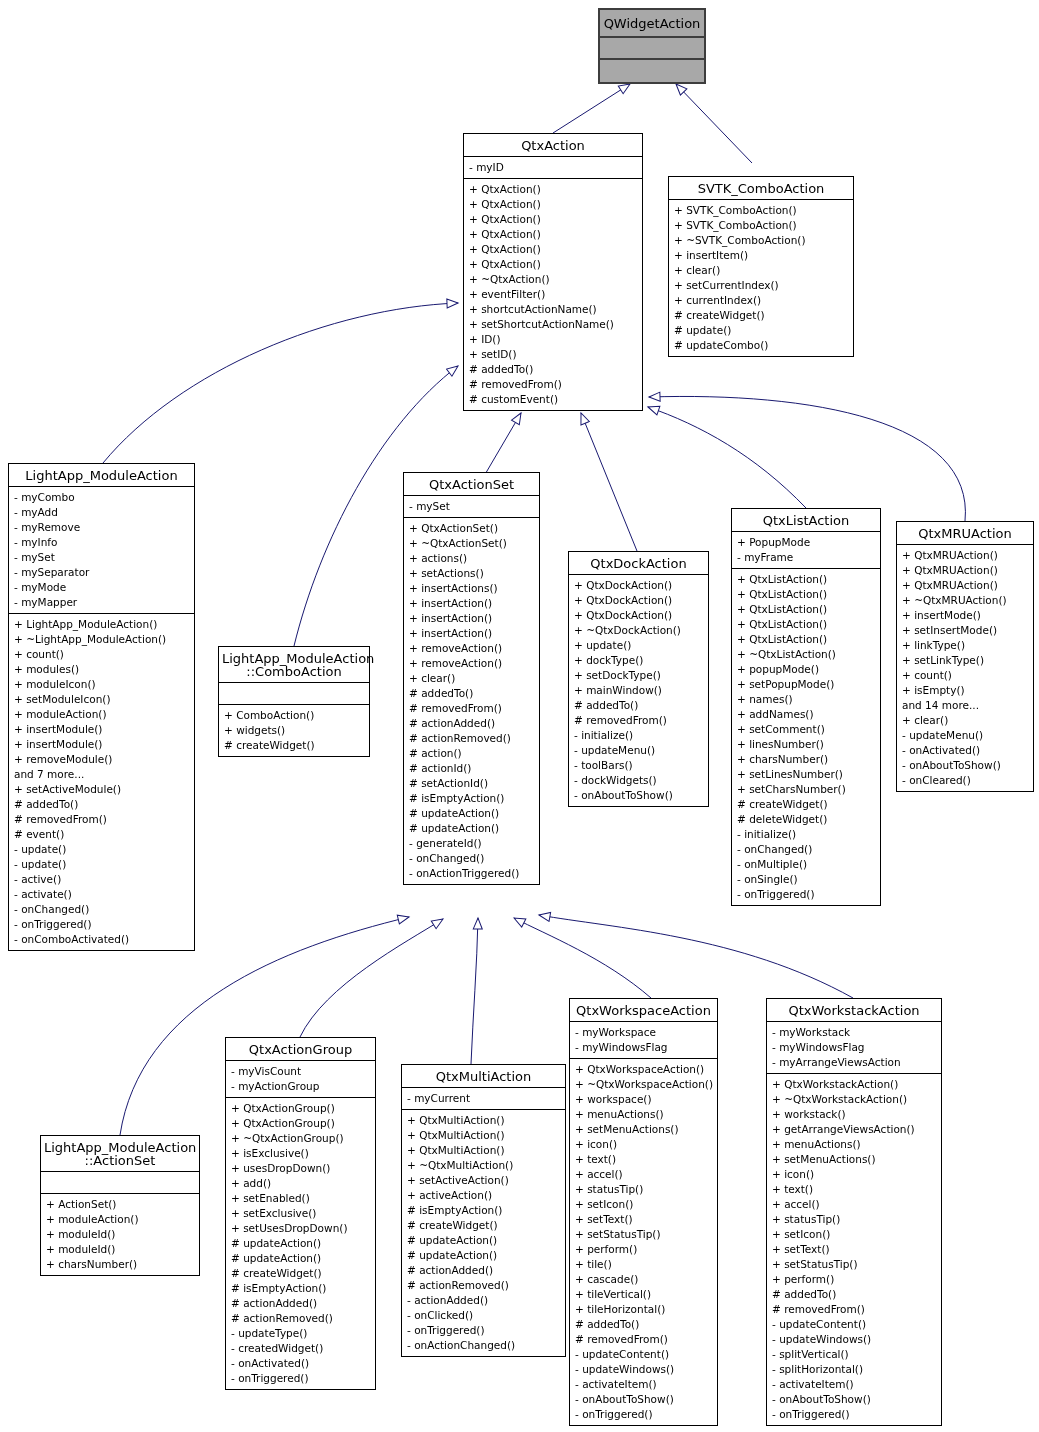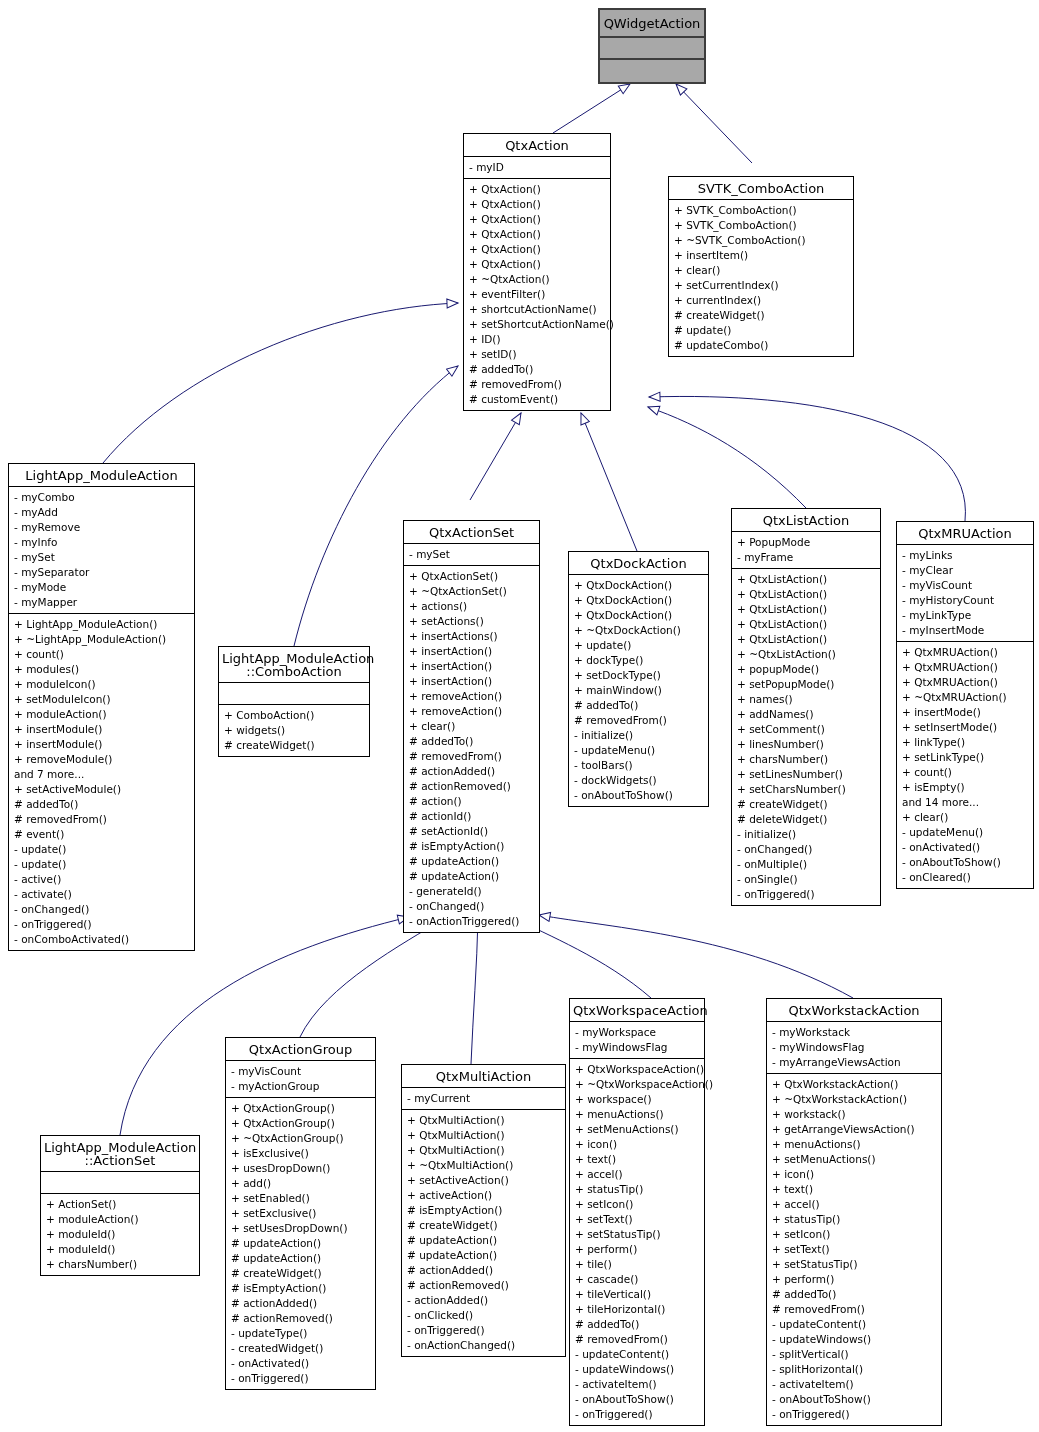--- a/index.html
+++ b/index.html
@@ -46,21 +46,21 @@
   </svg>
 
   <div class="class-box gray" style="left:598px;top:8px;width:108px">
     <div class="c-title">
         <div>QWidgetAction</div>
       </div>
     <div class="c-attrs"></div>
     <div class="c-methods"></div>
   </div>
 
-  <div class="class-box" style="left:463px;top:133px;width:148px">
+  <div class="class-box" style="left:463px;top:133px;width:180px">
     <div class="c-title">
         <div>QtxAction</div>
       </div>
     <div class="c-attrs">
         <div>- myID</div>
       </div>
     <div class="c-methods">
         <div>+ QtxAction()</div>
         <div>+ QtxAction()</div>
         <div>+ QtxAction()</div>
@@ -143,21 +143,21 @@
         <div>::ComboAction</div>
       </div>
     <div class="c-attrs"></div>
     <div class="c-methods">
         <div>+ ComboAction()</div>
         <div>+ widgets()</div>
         <div># createWidget()</div>
       </div>
   </div>
 
-  <div class="class-box" style="left:403px;top:520px;width:137px">
+  <div class="class-box" style="left:403px;top:472px;width:137px">
     <div class="c-title">
         <div>QtxActionSet</div>
       </div>
     <div class="c-attrs">
         <div>- mySet</div>
       </div>
     <div class="c-methods">
         <div>+ QtxActionSet()</div>
         <div>+ ~QtxActionSet()</div>
         <div>+ actions()</div>
@@ -239,28 +239,20 @@
         <div>- onMultiple()</div>
         <div>- onSingle()</div>
         <div>- onTriggered()</div>
       </div>
   </div>
 
   <div class="class-box" style="left:896px;top:521px;width:138px">
     <div class="c-title">
         <div>QtxMRUAction</div>
       </div>
-    <div class="c-attrs">
-        <div>- myLinks</div>
-        <div>- myClear</div>
-        <div>- myVisCount</div>
-        <div>- myHistoryCount</div>
-        <div>- myLinkType</div>
-        <div>- myInsertMode</div>
-      </div>
     <div class="c-methods">
         <div>+ QtxMRUAction()</div>
         <div>+ QtxMRUAction()</div>
         <div>+ QtxMRUAction()</div>
         <div>+ ~QtxMRUAction()</div>
         <div>+ insertMode()</div>
         <div>+ setInsertMode()</div>
         <div>+ linkType()</div>
         <div>+ setLinkType()</div>
         <div>+ count()</div>
@@ -340,21 +332,21 @@
         <div># updateAction()</div>
         <div># actionAdded()</div>
         <div># actionRemoved()</div>
         <div>- actionAdded()</div>
         <div>- onClicked()</div>
         <div>- onTriggered()</div>
         <div>- onActionChanged()</div>
       </div>
   </div>
 
-  <div class="class-box" style="left:569px;top:998px;width:136px">
+  <div class="class-box" style="left:569px;top:998px;width:149px">
     <div class="c-title">
         <div>QtxWorkspaceAction</div>
       </div>
     <div class="c-attrs">
         <div>- myWorkspace</div>
         <div>- myWindowsFlag</div>
       </div>
     <div class="c-methods">
         <div>+ QtxWorkspaceAction()</div>
         <div>+ ~QtxWorkspaceAction()</div>

